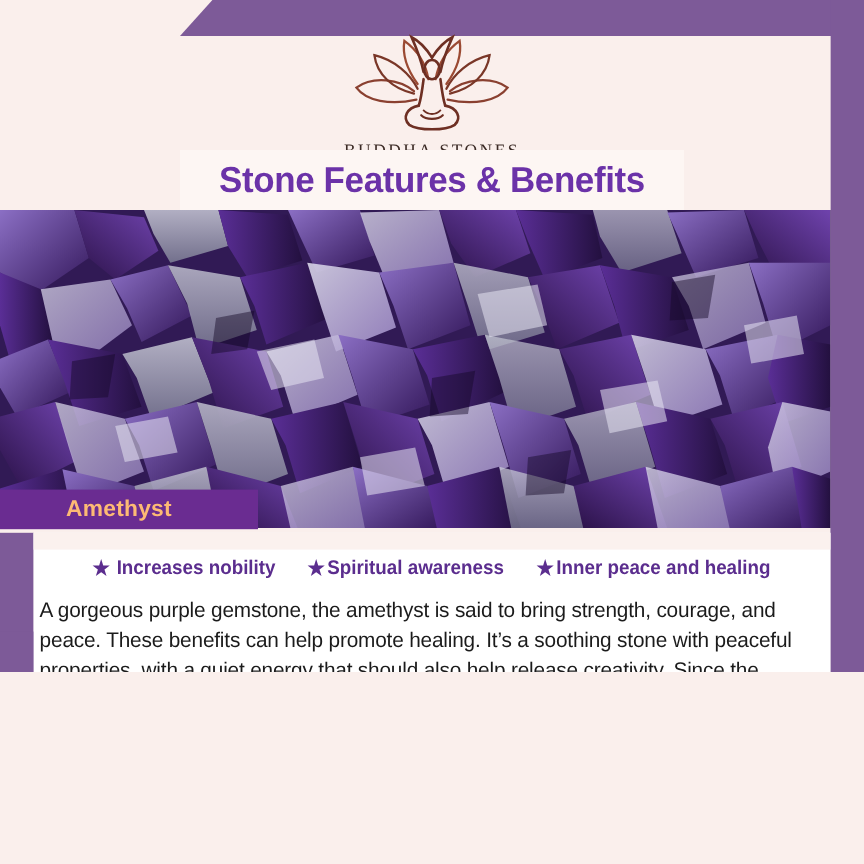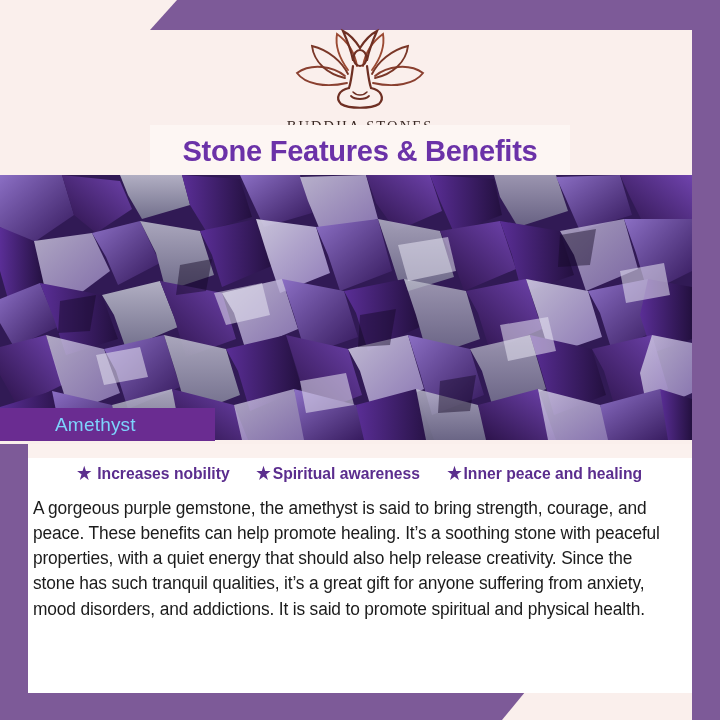--- a/index.html
+++ b/index.html
@@ -2,21 +2,21 @@
 <html><head>
 <meta charset="utf-8">
 <style>
   html,body{margin:0;padding:0;}
   body{
     width:720px;height:720px;
     background:#faefec;
     font-family:"Liberation Sans", sans-serif;
     overflow:hidden;
   }
-  .page{position:relative;width:720px;height:720px;overflow:hidden;background:#faefec;}
+  .page{position:relative;width:720px;height:560px;overflow:hidden;background:#faefec;}
 
   
   .top-band{
     position:absolute;top:0;left:150px;width:570px;height:30px;
     background:#7d5a98;
     clip-path:polygon(27px 0, 100% 0, 100% 100%, 0 100%);
   }
   
   .right-band{
     position:absolute;top:0;right:0;width:28px;height:720px;
@@ -74,21 +74,21 @@
   }
   .photo svg{display:block;width:692px;height:265px;}
 
   
   .label-bar{
     position:absolute;left:0;top:408px;width:215px;height:33px;
     background:#6a2c91;
     display:flex;align-items:center;
   }
   .label-bar span{
-    color:#7dd3fc;font-size:19px;font-weight:normal;
+    color:#fdba74;font-size:19px;font-weight:bold;
     margin-left:55px;letter-spacing:0.2px;
   }
 
   
   .card{
     position:absolute;left:28px;top:444px;width:664px;height:249px;
     background:#ffffff;
   }
   .card-top-tint{
     position:absolute;left:0;top:0;width:100%;height:14px;

